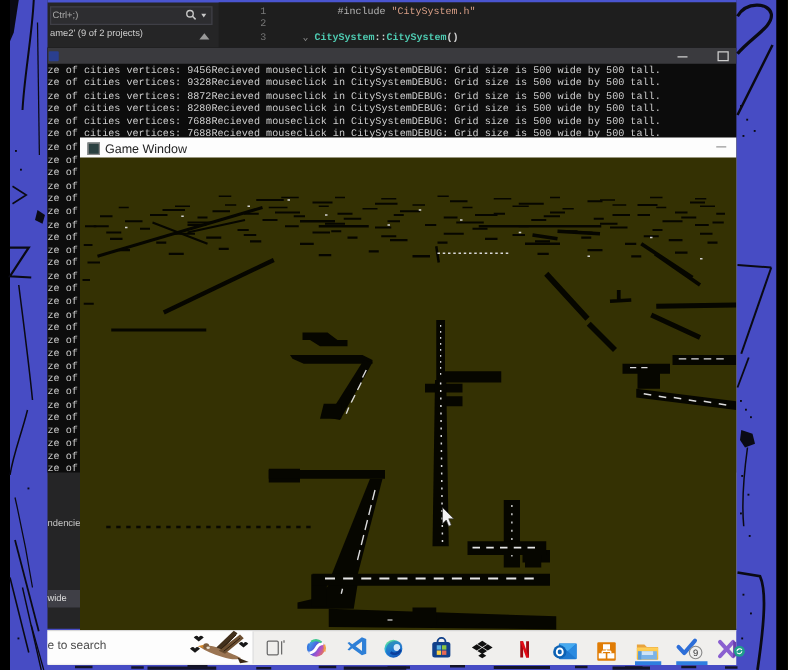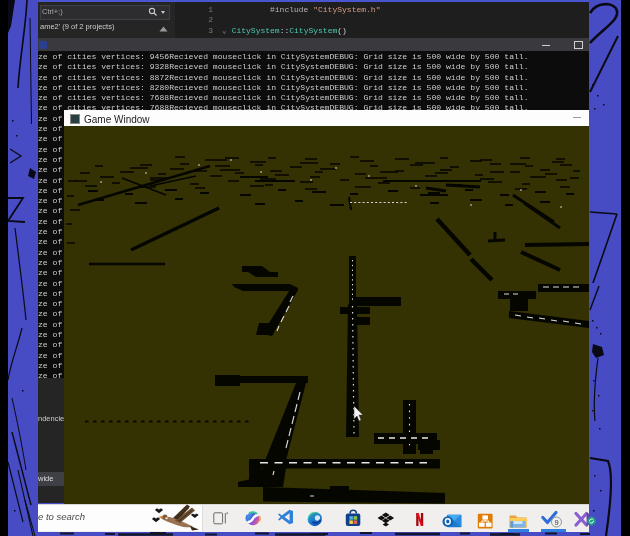--- a/index.html
+++ b/index.html
@@ -13,21 +13,21 @@
 
   <div class="abs" style="left:8px;top:0;width:613px;height:536px;background:#474cc4;"></div>
 
   <div class="abs" style="left:38px;top:0;width:551px;height:503px;background:#252526;"></div>
 
   <div class="abs" style="left:38px;top:0;width:551px;height:2px;background:#4a55d0;"></div>
 
   <div class="abs" style="left:175px;top:2px;width:414px;height:36px;background:#1e1e1e;"></div>
   <div class="abs mono" style="left:203px;top:5px;width:10px;color:#787878;font-size:8px;line-height:10.3px;text-align:right;">1<br>2<br>3</div>
   <div class="abs mono" style="left:270px;top:5px;font-size:8px;line-height:10.3px;color:#c586c0;white-space:pre;"><span style="color:#b4b4b4;">#include</span> <span style="color:#d69d85;">"CitySystem.h"</span></div>
-  <div class="abs mono" style="left:222px;top:25.6px;font-size:8px;line-height:10.3px;white-space:pre;"><span style="color:#888;">⌄ </span><span style="color:#4ec9b0;">CitySystem</span><span style="color:#d4d4d4;">::</span><span style="color:#4ec9b0;">CitySystem</span><span style="color:#d4d4d4;">()</span></div>
+  <div class="abs mono" style="left:242px;top:25.6px;font-size:8px;line-height:10.3px;white-space:pre;font-weight:bold;"><span style="color:#888;">⌄ </span><span style="color:#4ec9b0;">CitySystem</span><span style="color:#d4d4d4;">::</span><span style="color:#4ec9b0;">CitySystem</span><span style="color:#d4d4d4;">()</span></div>
 
   <div class="abs" style="left:40px;top:5px;width:128px;height:13px;background:#2d2d30;border:1px solid #3f3f46;"></div>
   <div class="abs" style="left:42px;top:6.5px;font-size:7.5px;color:#a8a8a8;">Ctrl+;)</div>
   <svg class="abs" style="left:144px;top:6px;" width="24" height="12" viewBox="0 0 24 12">
     <circle cx="8" cy="5" r="2.6" fill="none" stroke="#c8c8c8" stroke-width="1.1"></circle>
     <line x1="10" y1="7" x2="12.5" y2="9.5" stroke="#c8c8c8" stroke-width="1.2"></line>
     <path d="M17 5 l4 0 l-2 3 z" fill="#c8c8c8"></path>
   </svg>
   <div class="abs" style="left:40px;top:22px;font-size:7.5px;color:#cccccc;white-space:nowrap;">ame2' (9 of 2 projects)</div>
   <svg class="abs" style="left:159px;top:26px;" width="9" height="6" viewBox="0 0 9 6">
@@ -157,21 +157,21 @@
       <path d="M350 202.5 H 408" stroke="#d8d8d8" stroke-width="1.2" stroke-dasharray="2 2.2" fill="none"></path>
 
       <path d="M100 182h2M145 173h2M198 165h2M260 172h2M310 180h2M368 176h2M470 205h2M520 190h2M560 207h2M230 160h2M335 168h2M415 186h2" stroke="#cfcfcf" stroke-width="1.2" fill="none"></path>
 
       <path d="M354 406 l0 13 3 -3 2 5 2 -1 -2 -5 4 0 z" fill="#f2f2f2" stroke="#333" stroke-width="0.5"></path>
     </svg>
   </div>
 
   <div class="abs" style="left:38px;top:503.5px;width:551px;height:27.5px;background:#f0efed;border-top:1px solid #d8d8d8;" id="taskbar"></div>
   <div class="abs" style="left:38px;top:504.5px;width:164px;height:26.5px;background:#fdfdfd;border-right:1px solid #dcdcdc;"></div>
-  <div class="abs" style="left:38px;top:511px;font-size:9.5px;color:#4a4a4a;font-style:italic;">e to search</div>
+  <div class="abs" style="left:38px;top:511px;font-size:9.5px;color:#4a4a4a;">e to search</div>
 
   <svg class="abs" style="left:140px;top:504px;" width="75" height="28" viewBox="0 0 75 28">
     <path d="M20 13.5 C24 11.5 30 12.5 36 15 C42 17.5 48 20 53 22.5 C50 24 44 23.5 38 21.5 C30 19 24 16.5 20 13.5 Z" fill="#9a7452"></path>
     <path d="M18 13 L23 11.8 L23 14.6 Z" fill="#d2862a"></path>
     <circle cx="25" cy="13" r="2.4" fill="#7c5c3c"></circle>
     <ellipse cx="26.5" cy="14.2" rx="1.4" ry="1" fill="#e8e0d0"></ellipse>
     <path d="M33 14 L47 0.5 L50 2.5 L38 16 Z" fill="#42301c"></path>
     <path d="M35 16.5 L52 3.5 L55 6.5 L40 19 Z" fill="#6b4e30"></path>
     <path d="M37 15 L49 3.8 M39 17 L52 6.5" stroke="#2e1f10" stroke-width="0.8" fill="none"></path>
     <path d="M50 22 L59 25.5 L52 26.5 Z" fill="#3a2815"></path>

